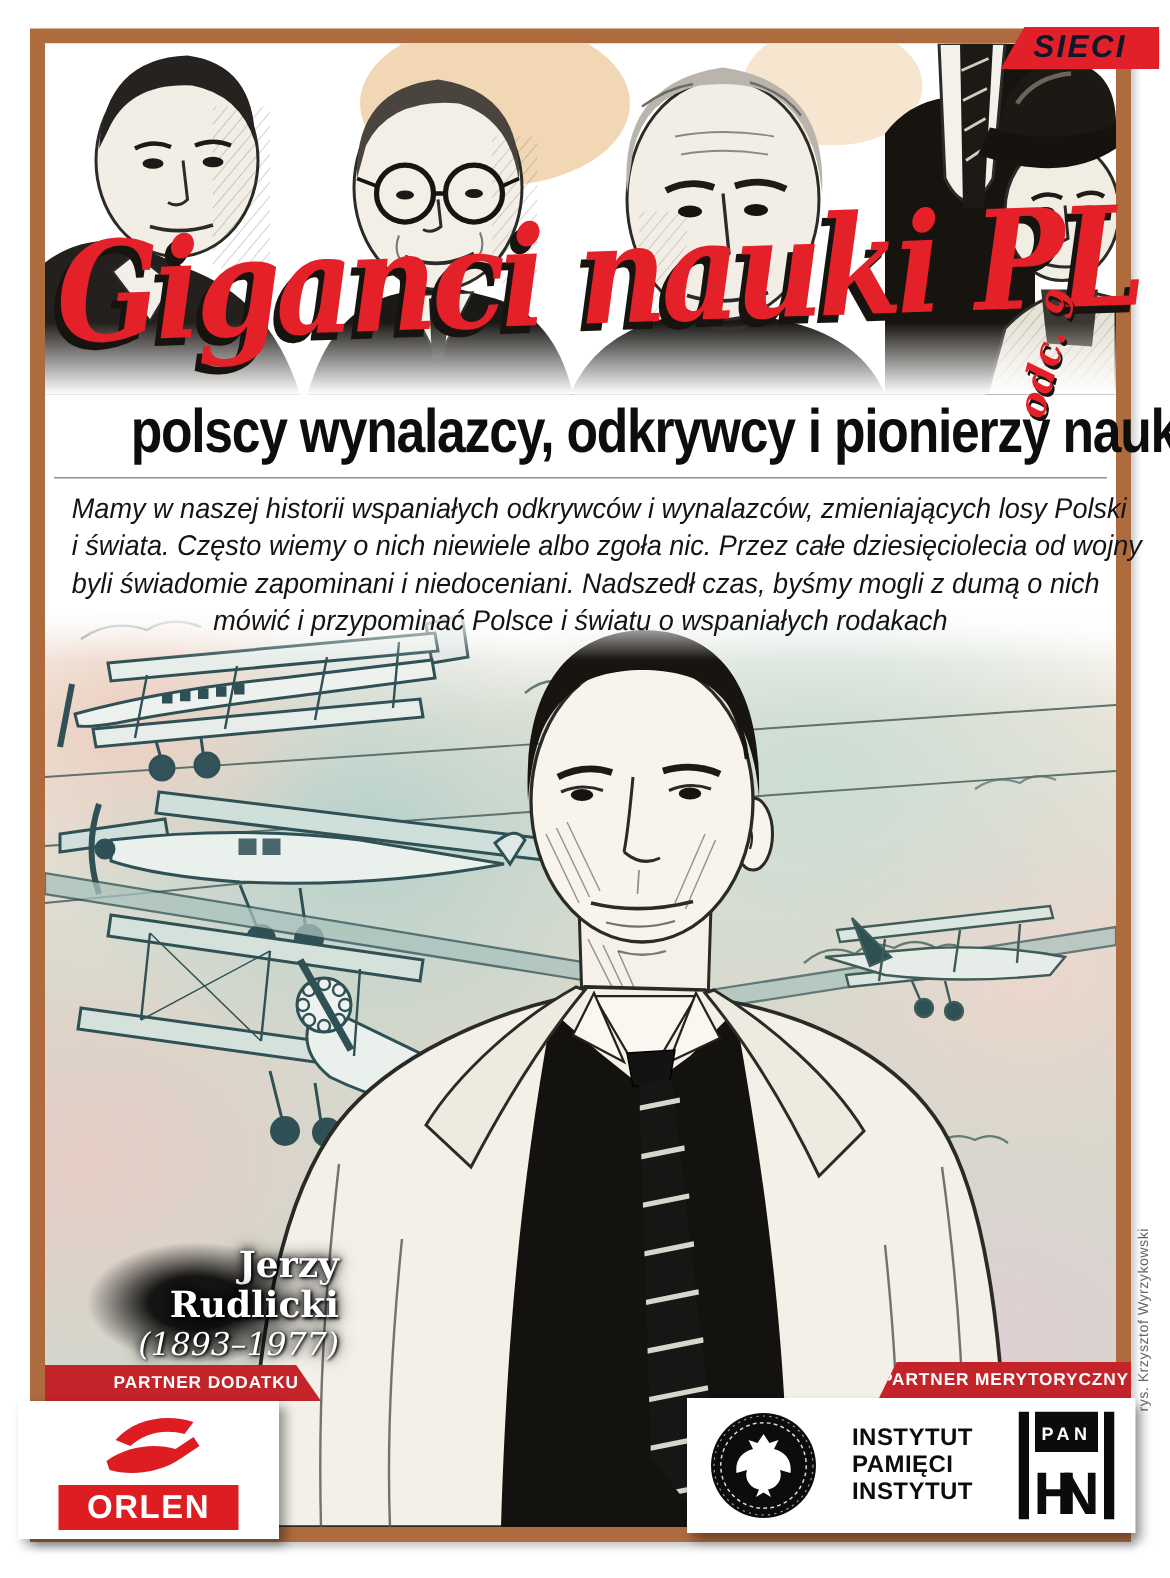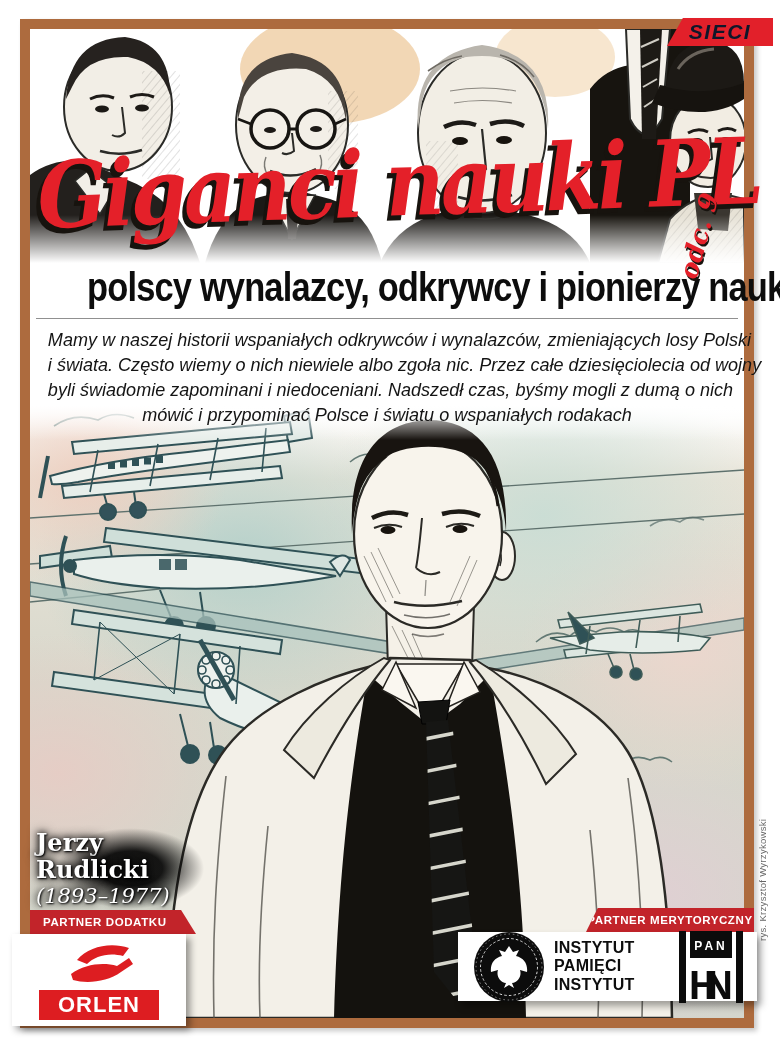--- a/index.html
+++ b/index.html
@@ -40,55 +40,55 @@
       radial-gradient(ellipse 200px 160px at 8% 12%, rgba(238,205,190,.9), transparent 70%),
       radial-gradient(ellipse 260px 200px at 4% 60%, rgba(232,203,196,.85), transparent 70%),
       radial-gradient(ellipse 300px 220px at 30% 25%, rgba(170,205,200,.8), transparent 70%),
       radial-gradient(ellipse 320px 240px at 72% 18%, rgba(196,220,212,.8), transparent 70%),
       radial-gradient(ellipse 240px 200px at 92% 40%, rgba(238,214,205,.85), transparent 70%),
       radial-gradient(ellipse 280px 220px at 88% 80%, rgba(226,206,212,.8), transparent 70%),
       radial-gradient(ellipse 300px 240px at 55% 70%, rgba(186,212,206,.7), transparent 70%),
       linear-gradient(180deg,#ffffff 0%,#e9e4d8 12%,#d8d8cc 45%,#d2d6cc 100%);}
   .illustration svg{position:absolute;left:0;top:0;}
 
-  .name-label{position:absolute;left:36px;top:818px;width:190px;z-index:5;text-align:left;
+  .name-label{position:absolute;left:36px;top:818px;width:190px;z-index:5;text-align:right;
               padding:12px 0 10px;color:#fff;font-family:"DejaVu Serif",serif;
               background:radial-gradient(ellipse 52% 54% at center, rgba(5,5,5,.92) 32%, rgba(5,5,5,0) 74%);}
   .name-label .nm{display:block;font-weight:700;font-size:24px;line-height:1.12;
                   text-shadow:0 0 6px #000,0 0 12px #000,1px 1px 2px #000;}
   .name-label .yr{display:block;font-style:italic;font-size:21px;line-height:1.2;
                   text-shadow:0 0 6px #000,0 0 12px #000,1px 1px 2px #000;}
 
   .ribbon{position:absolute;height:24px;background:#c2242a;z-index:6;color:#fff;
           font-size:11.5px;font-weight:700;letter-spacing:.6px;line-height:24px;}
-  .ribbon-left{left:30px;top:910px;width:166px;padding-left:0;
-               clip-path:polygon(0 0,91% 0,100% 100%,0 100%);text-indent:13px;}
+  .ribbon-left{left:30px;top:910px;width:166px;padding-left:18px;
+               clip-path:polygon(0 0,91% 0,100% 100%,0 100%);text-indent:13px;text-align:center;}
   .ribbon-right{left:586px;top:908px;width:168px;text-align:center;
                 clip-path:polygon(7% 0,100% 0,100% 100%,0 100%);}
 
   .sieci{position:absolute;left:667px;top:18px;width:106px;height:28px;z-index:8;
          background:#e2202a;clip-path:polygon(15% 0,100% 0,100% 100%,0 100%);
          color:#0f172a;font-weight:800;font-style:italic;font-size:21px;line-height:27px;
          text-align:center;letter-spacing:1.5px;}
 
   .credit{position:absolute;left:757px;top:785px;height:156px;z-index:2;color:#666;
           font-size:9.5px;letter-spacing:.3px;writing-mode:vertical-rl;
           transform:rotate(180deg);}
 
   .logo-box{position:absolute;background:#fff;z-index:9;}
   .orlen-box{left:12px;top:934px;width:174px;height:92px;
              box-shadow:4px 4px 7px rgba(0,0,0,.4);
              display:flex;flex-direction:column;align-items:center;justify-content:center;}
   .orlen-eagle{margin-bottom:4px;}
   .orlen-rect{width:120px;height:30px;background:#dd1d21;color:#fff;text-align:center;
               line-height:30px;font-weight:800;font-size:22px;letter-spacing:1px;}
 
-  .ipn-box{left:458px;top:932px;width:299px;height:69px;
+  .ipn-box{left:458px;top:932px;width:299px;height:90px;
            box-shadow:4px 5px 7px rgba(0,0,0,.35);
-           display:flex;align-items:center;box-sizing:border-box;padding:0 14px;gap:8px;}
+           display:flex;align-items:center;box-sizing:border-box;padding:0 14px;gap:22px;}
   .ipn-text{font-weight:700;font-size:16px;line-height:1.13;color:#0d0d0d;letter-spacing:.3px;}
   .ipn-text span{display:block;}
   .ihn-logo{margin-left:auto;}
 </style>
 </head>
 <body>
 
 <div class="page">
 
   <div class="frame"></div>

